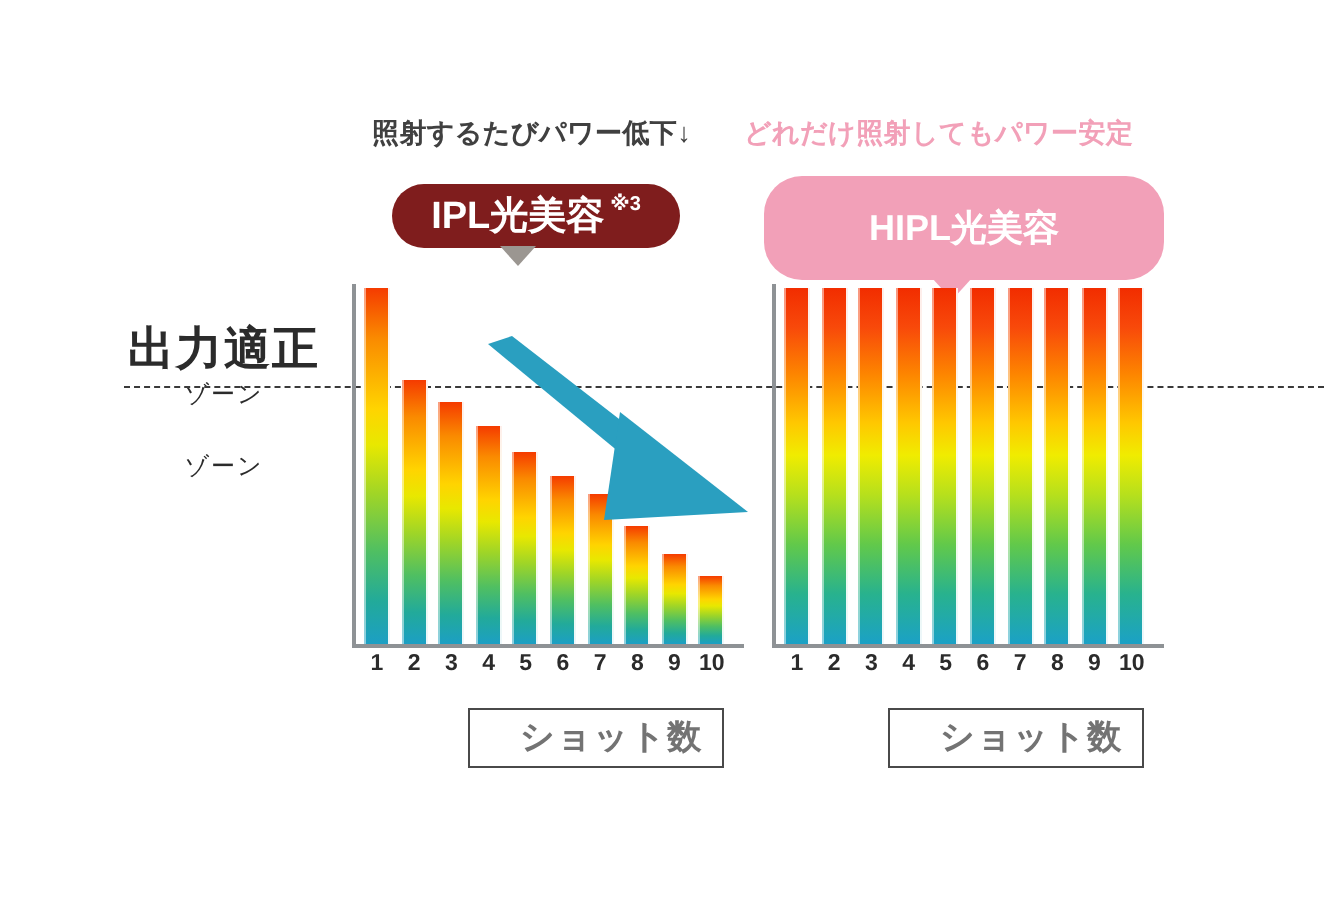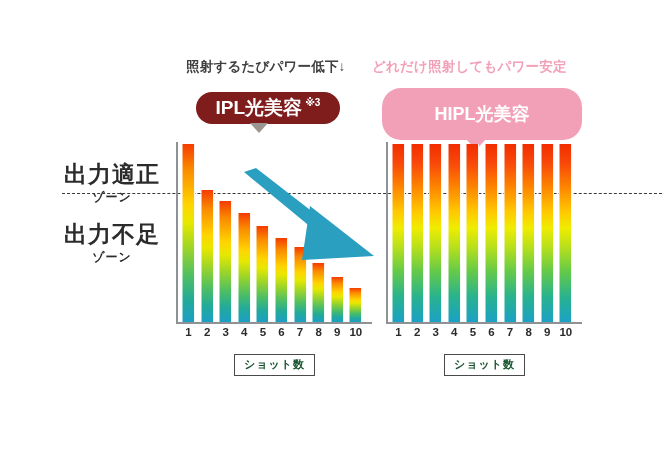--- a/index.html
+++ b/index.html
@@ -53,21 +53,21 @@
     left:382px;top:88px;width:200px;height:52px;
     background:#f2a0b8;
     font-size:18px;
     border-radius:19px;
   }
   #badge-hipl .tail{left:84px;bottom:-10px;border-left:10px solid transparent;border-right:10px solid transparent;border-top:11px solid #f2a0b8;}
 
   
   .zone{position:absolute;text-align:center;width:120px;color:#2b2b2b;}
   .zone .big{font-size:23px;font-weight:700;letter-spacing:1px;line-height:1.05;}
-  .zone .small{font-size:12px;font-weight:700;letter-spacing:1px;margin-top:3px;}
+  .zone .small{font-size:12px;font-weight:400;letter-spacing:1px;margin-top:3px;}
   #zone-ok{left:52px;top:130px;margin-top:32px;}
   #zone-low{left:52px;top:222px;}
 
   
   #threshold{
     position:absolute;left:62px;top:193px;width:600px;height:0;
     border-top:1.6px dashed #3a3a3a;
   }
 
   
@@ -103,24 +103,24 @@
   #chart-right .ticks{top:184px;}
 
   
   #arrow{position:absolute;left:232px;top:168px;width:150px;height:112px;}
 
   
   .axis-title{
     position:absolute;
     border:1.4px solid #4a4a4a;
     background:#fff;
-    font-size:11px;
+    font-size:17px;
     font-weight:700;
-    color:#14532d;
-    padding:2px 9px 3px 9px;
+    color:#737373;
+    padding:2px 9px 3px 25px;
     letter-spacing:1px;
     white-space:nowrap;
   }
   #title-left{left:234px;top:354px;}
   #title-right{left:444px;top:354px;}
 </style>
 </head>
 <body>
 
 <div id="root">
@@ -137,21 +137,20 @@
   <div class="badge" id="badge-hipl">
     <span>HIPL光美容</span>
     <span class="tail"></span>
   </div>
 
   <div class="zone" id="zone-ok">
     <div class="big">出力適正</div>
     <div class="small">ゾーン</div>
   </div>
   <div class="zone" id="zone-low">
-    <div class="big">出力不足</div>
     <div class="small">ゾーン</div>
   </div>
 
   <div id="threshold"></div>
 
   <div class="chart" id="chart-left">
     <div class="axis-y"></div>
     <div class="axis-x"></div>
     <div class="bars">
         <div class="bar" title="1: 100" style="width: 13px; height: 178px;"></div>

